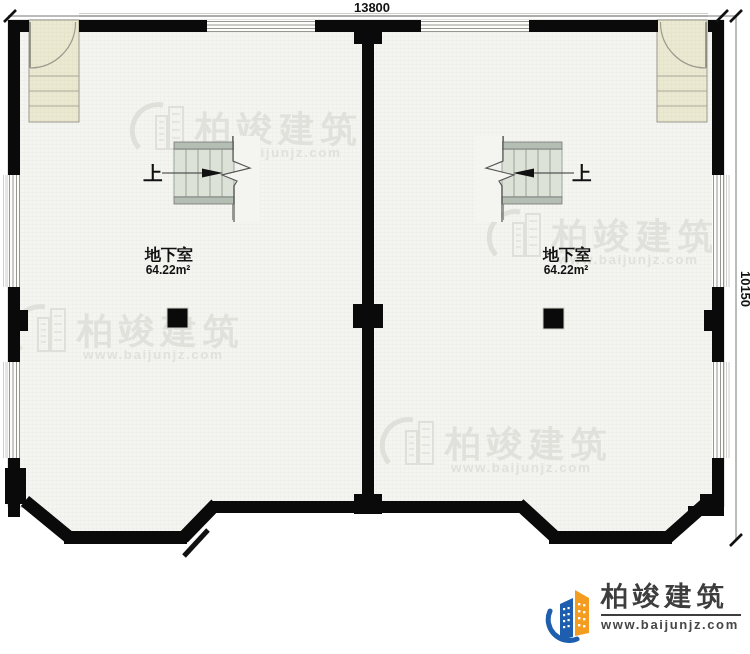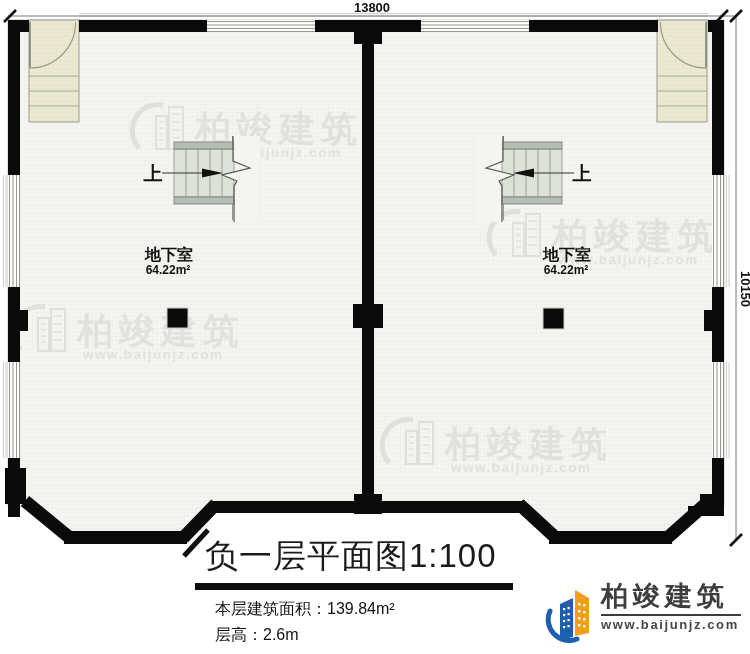--- a/index.html
+++ b/index.html
@@ -165,26 +165,20 @@
       <line x1="716" y1="22" x2="728" y2="10"></line>
       <line x1="730" y1="22" x2="742" y2="10"></line>
       <line x1="730" y1="546" x2="742" y2="534"></line>
     </g>
     <line x1="184" y1="556" x2="208" y2="530" stroke="#111" stroke-width="5"></line>
     <text x="372" y="12" font-size="13" font-weight="bold" fill="#111" text-anchor="middle">13800</text>
     <text x="741" y="289" font-size="13" font-weight="bold" fill="#111" text-anchor="middle" transform="rotate(90 741 289)">10150</text>
   </g>
 </svg>
 
-<div class="titleblock">
-  <div class="plan-title">负一层平面图1:100</div>
-  <div class="title-underline"></div>
-  <div class="info-line">本层建筑面积：139.84m²</div>
-  <div class="info-line second">层高：2.6m</div>
-</div>
 
 <div class="logo">
   <svg width="50" height="62" viewBox="0 0 50 62">
     <path d="M 7,30 A 21,21 0 0 0 34,58" fill="none" stroke="#1d5fae" stroke-width="5" stroke-linecap="round"></path>
     <polygon points="17,23 30,17 30,56 17,59" fill="#1d5fae"></polygon>
     <polygon points="32,9 46,17 46,52 32,55" fill="#f49c1f"></polygon>
     <g fill="#ffffff">
       <rect x="20" y="27" width="2.2" height="2.2"></rect>
           <rect x="24.5" y="26" width="2.2" height="2.2"></rect>
       <rect x="20" y="33" width="2.2" height="2.2"></rect>

